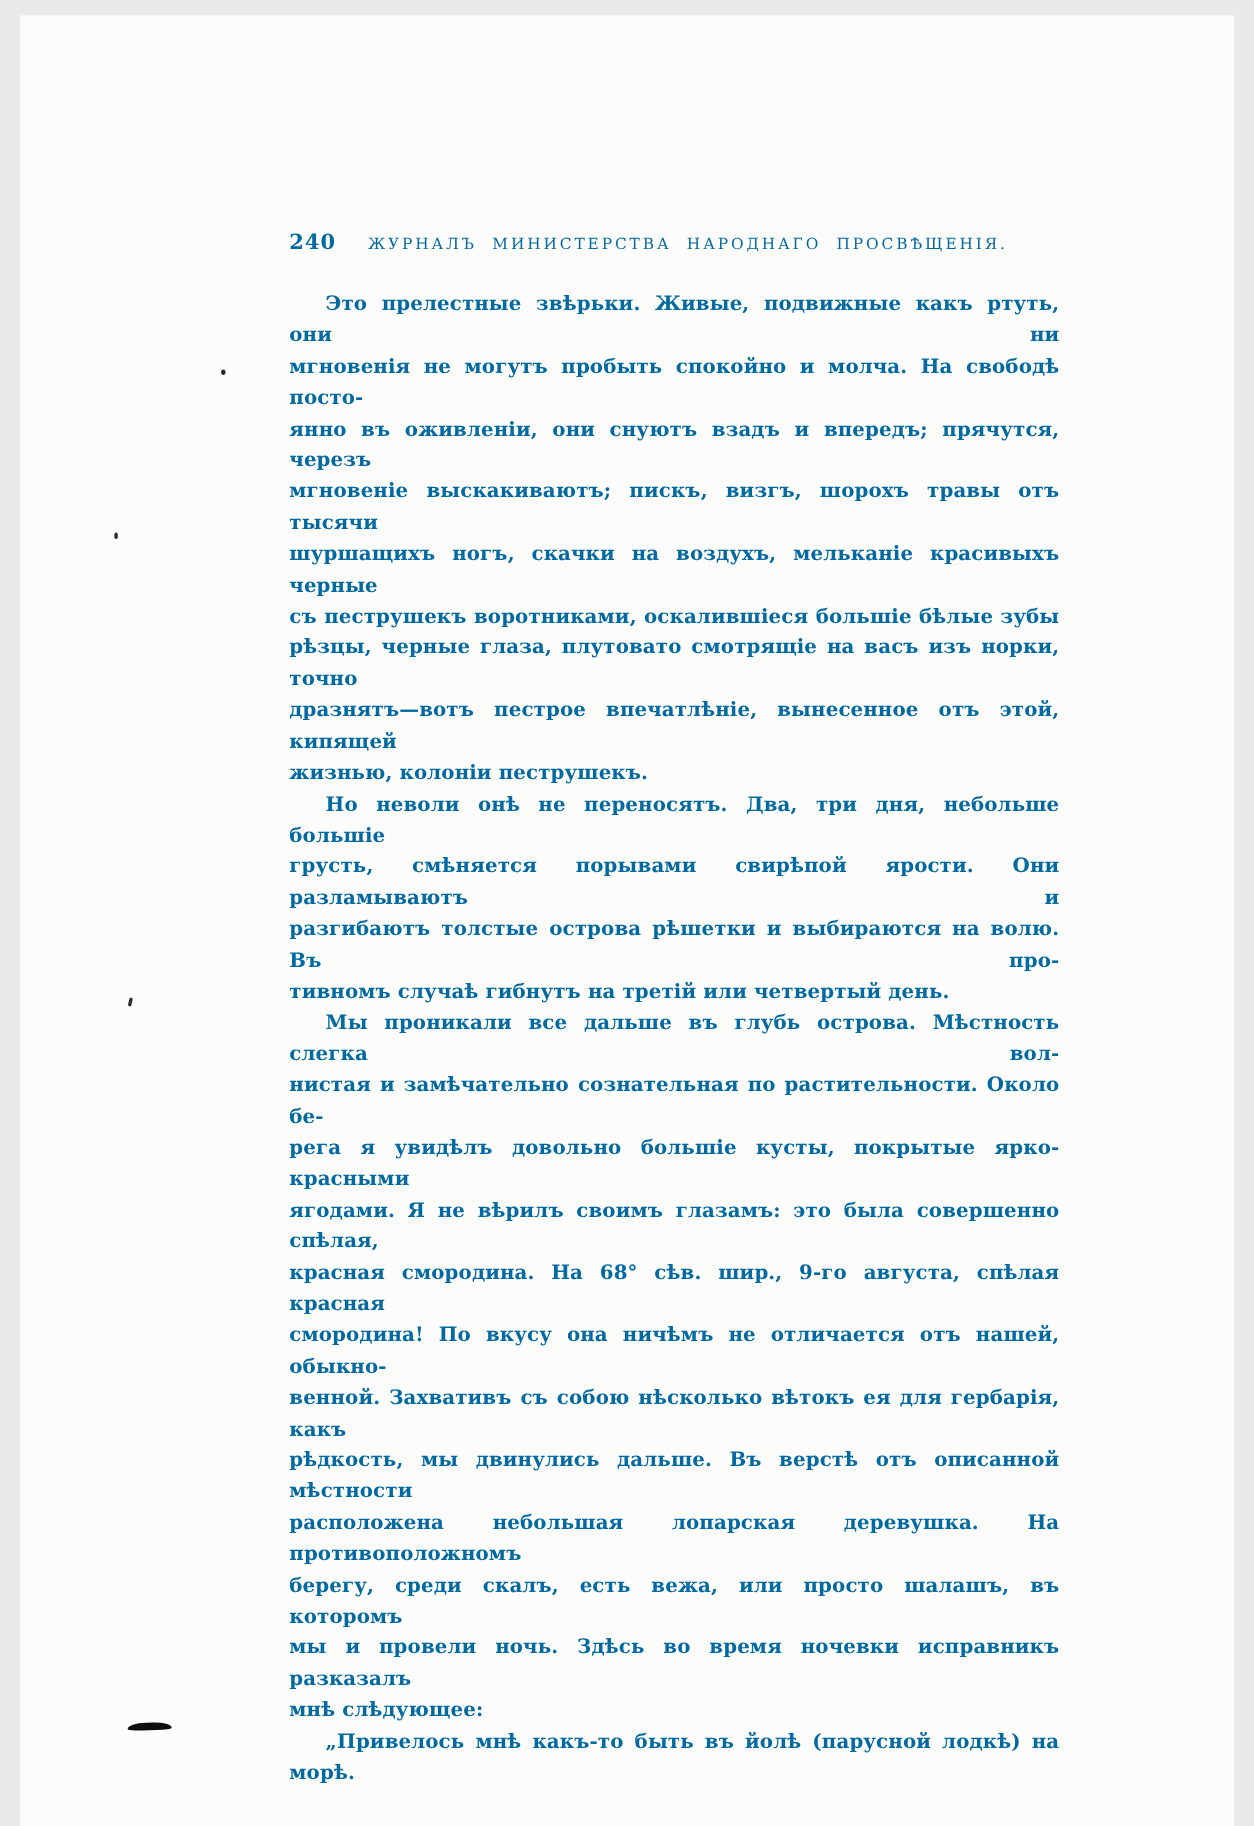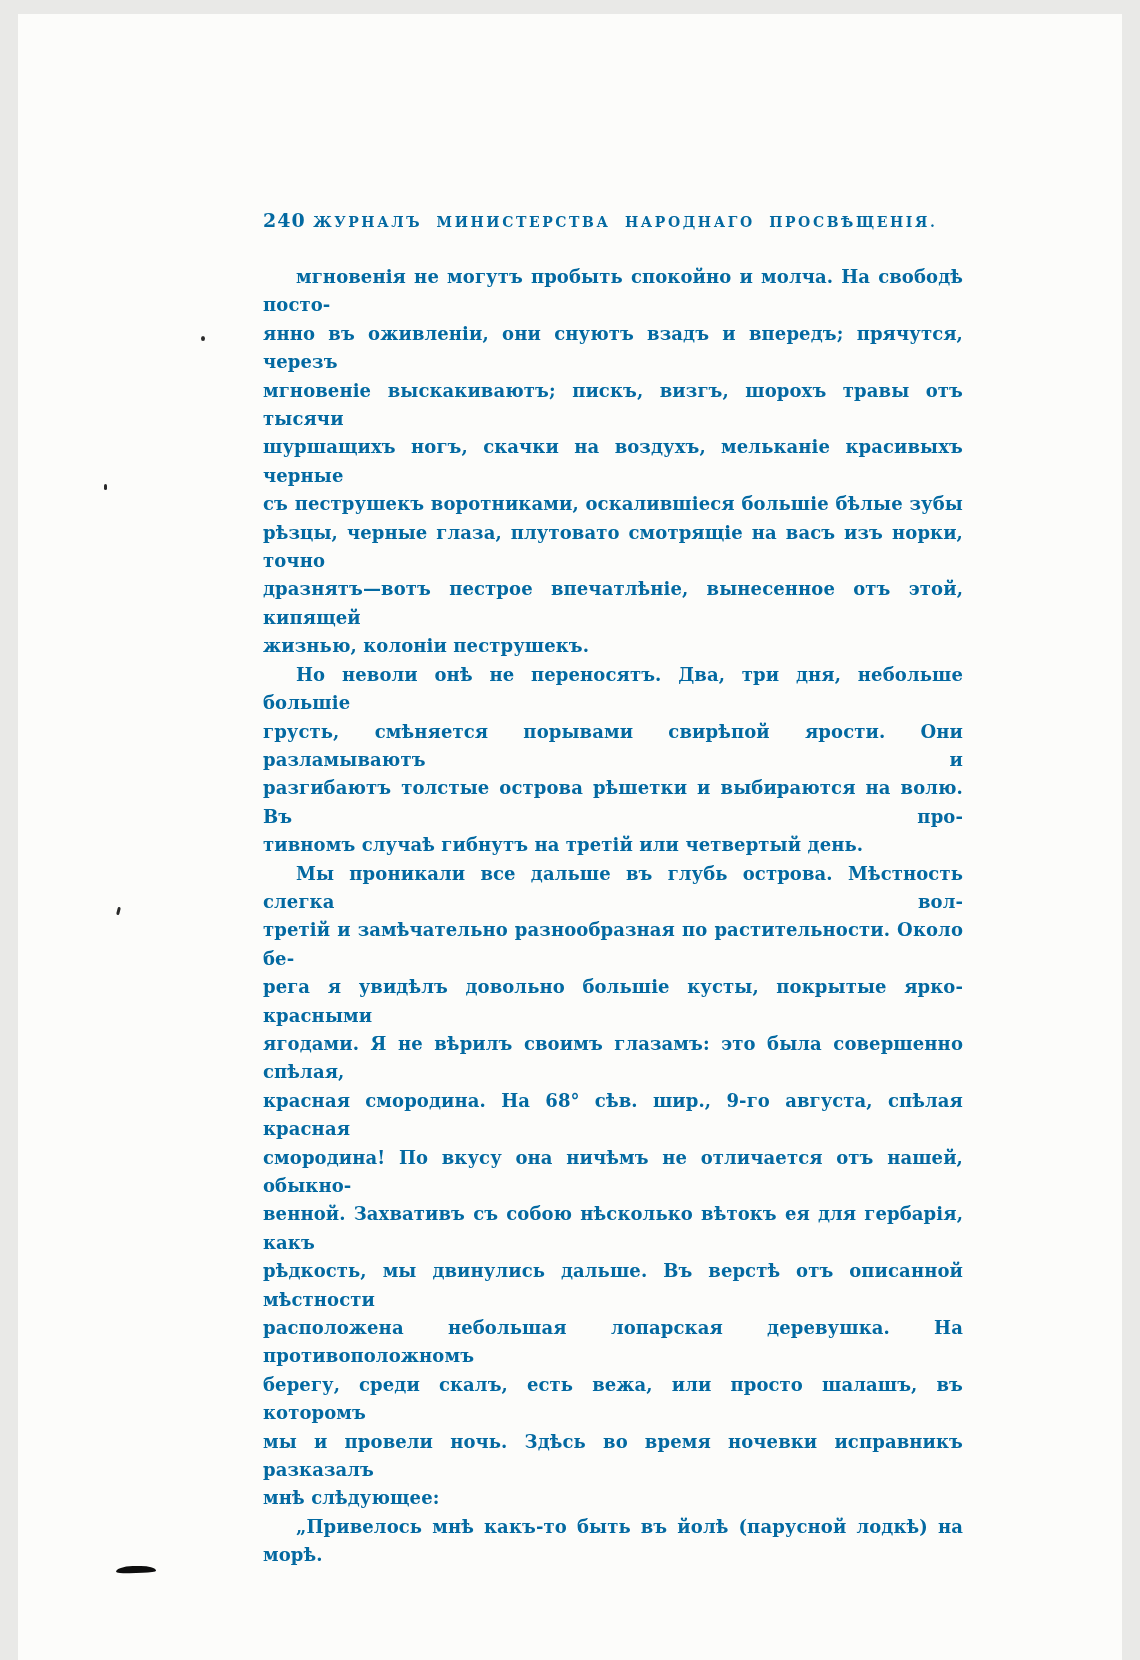--- a/index.html
+++ b/index.html
@@ -23,21 +23,21 @@
   }
   .page-number {
     font-size: 19px;
     font-weight: bold;
     letter-spacing: 1px;
   }
   .running-title {
     flex: 1;
     text-align: center;
     font-size: 14px;
-    font-weight: bold;
+    font-weight: normal;
     letter-spacing: 2.6px;
     word-spacing: 7px;
     padding-right: 18px;
     white-space: nowrap;
   }
   .text-block {
     position: absolute;
     top: 249px;
     left: 245px;
     width: 700px;
@@ -75,38 +75,39 @@
 
 <div class="page">
 
   <div class="running-head">
     <span class="page-number">240</span>
     <span class="running-title">ЖУРНАЛЪ МИНИСТЕРСТВА НАРОДНАГО ПРОСВѢЩЕНІЯ.</span>
   </div>
 
   <div class="text-block">
       <div class="paragraph">
+        <div class="line">Это прелестные звѣрьки. Живые, подвижные какъ ртуть, они ни</div>
         <div class="line">мгновенія не могутъ пробыть спокойно и молча. На свободѣ посто-</div>
         <div class="line">янно въ оживленіи, они снуютъ взадъ и впередъ; прячутся, черезъ</div>
         <div class="line">мгновеніе выскакиваютъ; пискъ, визгъ, шорохъ травы отъ тысячи</div>
         <div class="line">шуршащихъ ногъ, скачки на воздухъ, мельканіе красивыхъ черные</div>
         <div class="line">съ пеструшекъ воротниками, оскалившіеся большіе бѣлые зубы</div>
         <div class="line">рѣзцы, черные глаза, плутовато смотрящіе на васъ изъ норки, точно</div>
         <div class="line">дразнятъ—вотъ пестрое впечатлѣніе, вынесенное отъ этой, кипящей</div>
         <div class="line">жизнью, колоніи пеструшекъ.</div>
       </div>
       <div class="paragraph">
         <div class="line">Но неволи онѣ не переносятъ. Два, три дня, небольше большіе</div>
         <div class="line">грусть, смѣняется порывами свирѣпой ярости. Они разламываютъ и</div>
         <div class="line">разгибаютъ толстые острова рѣшетки и выбираются на волю. Въ про-</div>
         <div class="line">тивномъ случаѣ гибнутъ на третій или четвертый день.</div>
       </div>
       <div class="paragraph">
         <div class="line">Мы проникали все дальше въ глубь острова. Мѣстность слегка вол-</div>
-        <div class="line">третій и замѣчательно разнообразная по растительности. Около бе-</div>
+        <div class="line">нистая и замѣчательно сознательная по растительности. Около бе-</div>
         <div class="line">рега я увидѣлъ довольно большіе кусты, покрытые ярко-красными</div>
         <div class="line">ягодами. Я не вѣрилъ своимъ глазамъ: это была совершенно спѣлая,</div>
         <div class="line">красная смородина. На 68° сѣв. шир., 9-го августа, спѣлая красная</div>
         <div class="line">смородина! По вкусу она ничѣмъ не отличается отъ нашей, обыкно-</div>
         <div class="line">венной. Захвативъ съ собою нѣсколько вѣтокъ ея для гербарія, какъ</div>
         <div class="line">рѣдкость, мы двинулись дальше. Въ верстѣ отъ описанной мѣстности</div>
         <div class="line">расположена небольшая лопарская деревушка. На противоположномъ</div>
         <div class="line">берегу, среди скалъ, есть вежа, или просто шалашъ, въ которомъ</div>
         <div class="line">мы и провели ночь. Здѣсь во время ночевки исправникъ разказалъ</div>
         <div class="line">мнѣ слѣдующее:</div>

